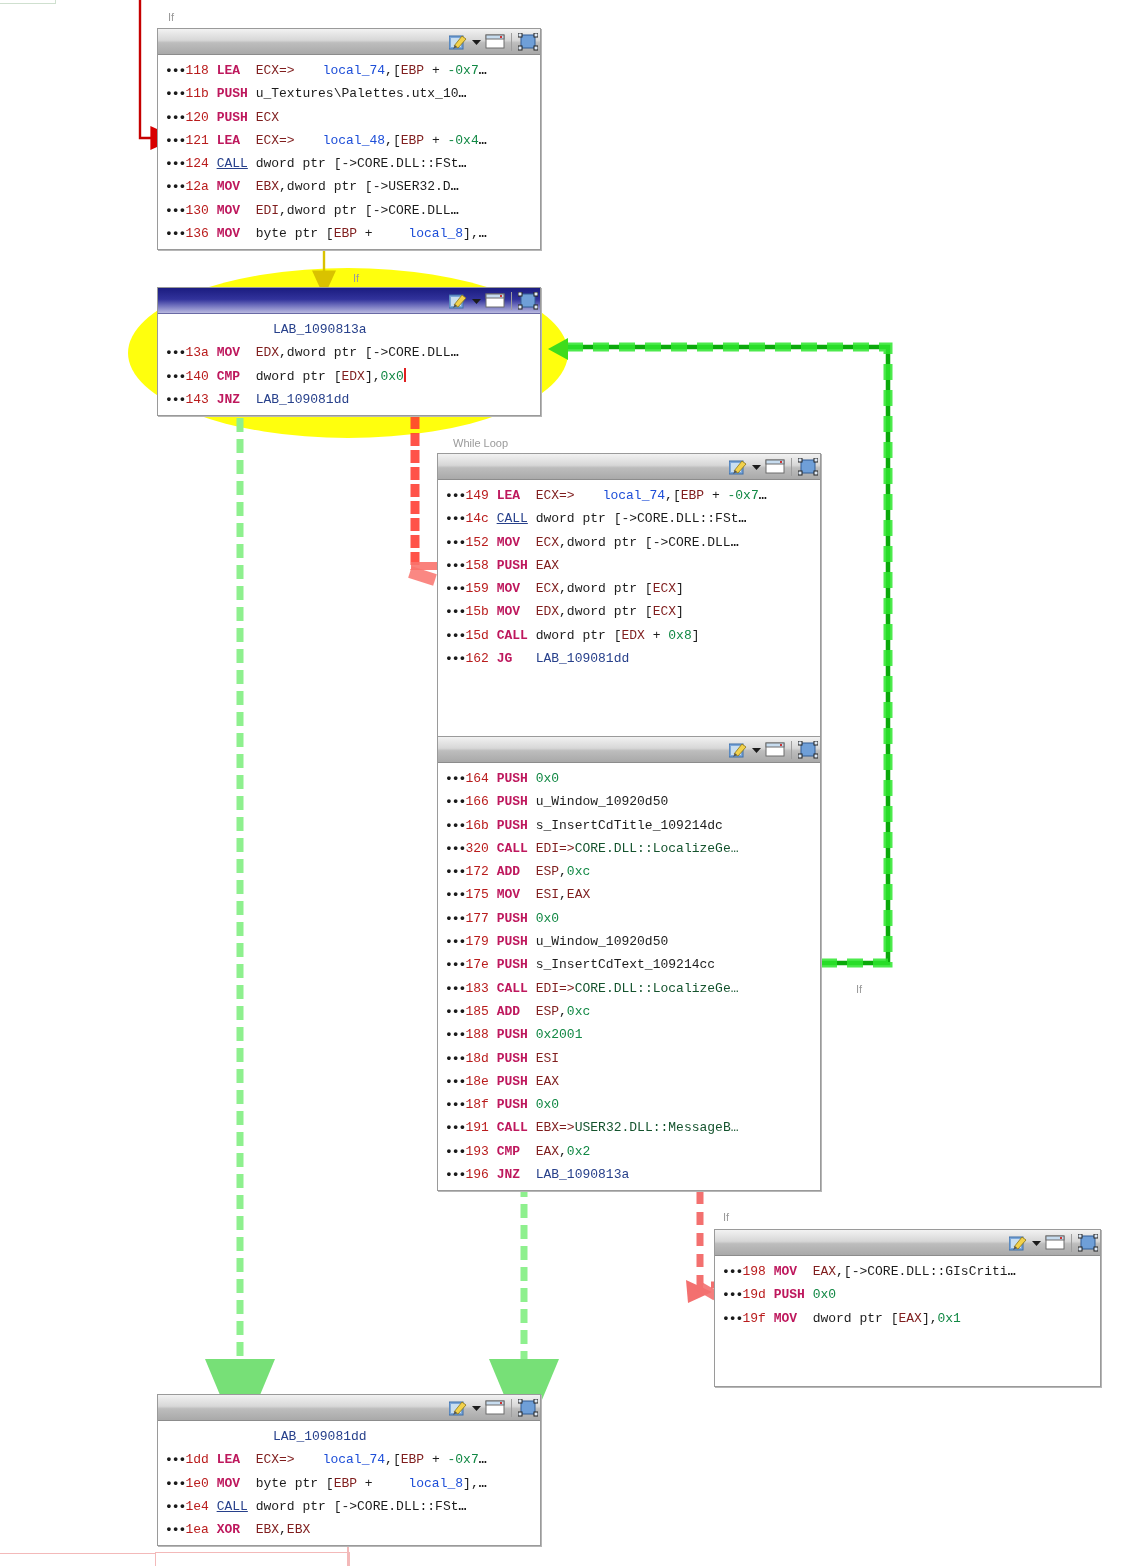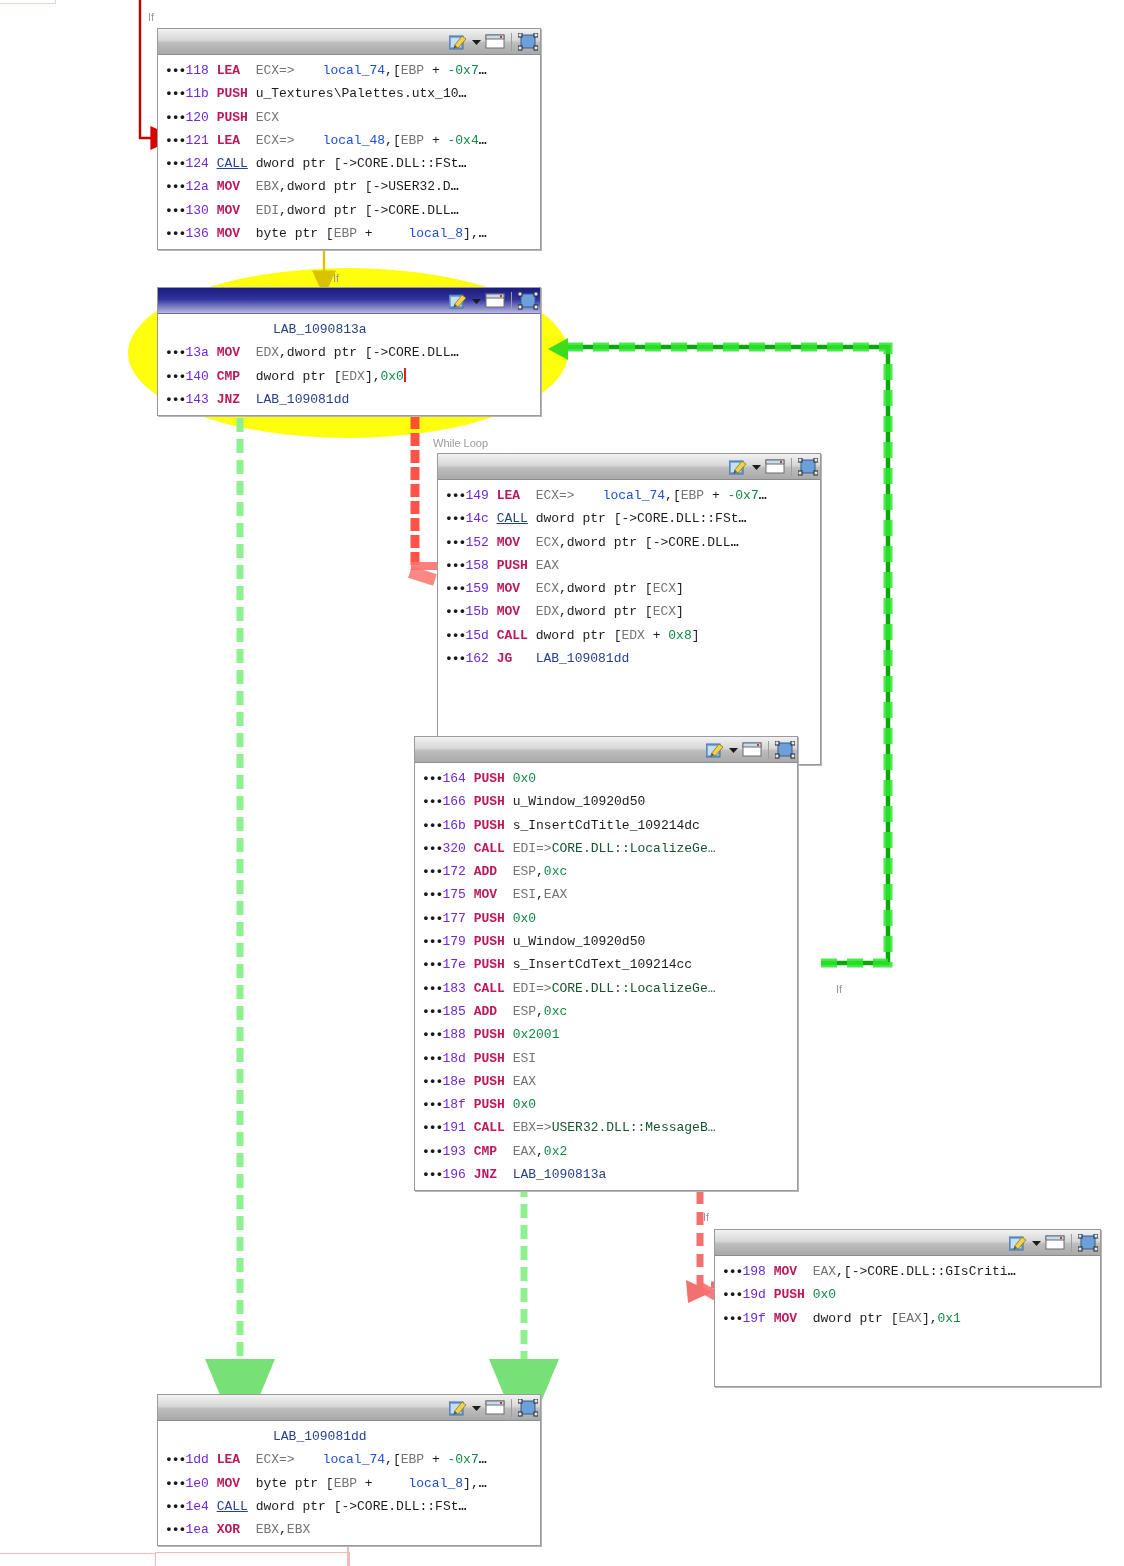--- a/index.html
+++ b/index.html
@@ -48,40 +48,41 @@
   .code{
     padding:4px 0 4px 0;
     font-family:"Liberation Mono","DejaVu Sans Mono",monospace;
     font-size:13px;
     line-height:23.3px;
     white-space:nowrap;
     overflow:hidden;
   }
   .ln{padding-left:7px;height:23.3px;}
   .dots{color:#1a1a1a;font-weight:bold;letter-spacing:-1px;}
-  .addr{color:#6d28d9;}
+  .addr{color:#b91c1c;}
   .mn{color:#be185d;font-weight:bold;}
   .mn-u{color:#27408b;text-decoration:underline;}
   .mn-pink{color:#cc33aa;text-decoration:underline;}
-  .reg{color:#737373;}
+  .reg{color:#7f1d1d;}
   .num{color:#118844;}
   .lbl{color:#27408b;}
   .lvar{color:#1d4ed8;margin-left:28px;}
   .plain{color:#1c1c1c;}
   .ext{color:#14532d;}
   .labelline{color:#27408b;padding-left:115px;}
   .caret{display:inline-block;width:2px;height:14px;background:#e02020;vertical-align:-2px;}
 
   
   .edge-label{
     position:absolute;
     font-size:11px;
     color:#9a9a9a;
     font-family:"Liberation Sans",sans-serif;
     white-space:nowrap;
+    margin-left:20px;
   }
   .highlight-ellipse{
     position:absolute;
     background:#ffff00;
     border-radius:50%;
     opacity:.95;
   }
   .stub-box{
     position:absolute;
     border:1px solid #cfe0cf;
@@ -284,21 +285,21 @@
           <div class="ln"><span class="dots">•••</span><span class="addr">149</span> <span class="mn">LEA</span><span class="plain">&nbsp;&nbsp;</span><span class="reg">ECX=&gt;</span><span class="lvar">local_74</span><span class="plain">,[</span><span class="reg">EBP</span><span class="plain">&nbsp;+&nbsp;</span><span class="num">-0x7</span><span class="dots">…</span></div>
           <div class="ln"><span class="dots">•••</span><span class="addr">14c</span> <span class="mn-u">CALL</span><span class="plain">&nbsp;</span><span class="plain">dword&nbsp;ptr&nbsp;[-&gt;CORE.DLL::FSt</span><span class="dots">…</span></div>
           <div class="ln"><span class="dots">•••</span><span class="addr">152</span> <span class="mn">MOV</span><span class="plain">&nbsp;&nbsp;</span><span class="reg">ECX</span><span class="plain">,dword&nbsp;ptr&nbsp;[-&gt;CORE.DLL</span><span class="dots">…</span></div>
           <div class="ln"><span class="dots">•••</span><span class="addr">158</span> <span class="mn">PUSH</span><span class="plain">&nbsp;</span><span class="reg">EAX</span></div>
           <div class="ln"><span class="dots">•••</span><span class="addr">159</span> <span class="mn">MOV</span><span class="plain">&nbsp;&nbsp;</span><span class="reg">ECX</span><span class="plain">,dword&nbsp;ptr&nbsp;[</span><span class="reg">ECX</span><span class="plain">]</span></div>
           <div class="ln"><span class="dots">•••</span><span class="addr">15b</span> <span class="mn">MOV</span><span class="plain">&nbsp;&nbsp;</span><span class="reg">EDX</span><span class="plain">,dword&nbsp;ptr&nbsp;[</span><span class="reg">ECX</span><span class="plain">]</span></div>
           <div class="ln"><span class="dots">•••</span><span class="addr">15d</span> <span class="mn">CALL</span><span class="plain">&nbsp;</span><span class="plain">dword&nbsp;ptr&nbsp;[</span><span class="reg">EDX</span><span class="plain">&nbsp;+&nbsp;</span><span class="num">0x8</span><span class="plain">]</span></div>
           <div class="ln"><span class="dots">•••</span><span class="addr">162</span> <span class="mn">JG</span><span class="plain">&nbsp;&nbsp;&nbsp;</span><span class="lbl">LAB_109081dd</span></div>
         </div>
       </div>
-      <div class="block" style="left: 414px; top: 736px; width: 384px; height: 455px;">
+      <div class="block" style="left: 437px; top: 736px; width: 384px; height: 455px;">
         <div class="titlebar">
           <span class="title-text"></span>
      <span class="tb-icons">
        <span class="icon-btn">
     <svg width="19" height="17" viewBox="0 0 19 17">
       <rect x="0" y="3" width="14" height="13" fill="#7ba6d9" stroke="#3d6ea8"></rect>
       <rect x="2" y="5" width="10" height="9" fill="#c9deef"></rect>
       <path d="M5,13 L13,3 L17,6 L9,15 z" fill="#f2d14b" stroke="#8a7414" stroke-width="0.8"></path>
       <path d="M4,16 L6,12 L8,14 z" fill="#555"></path>
     </svg>

